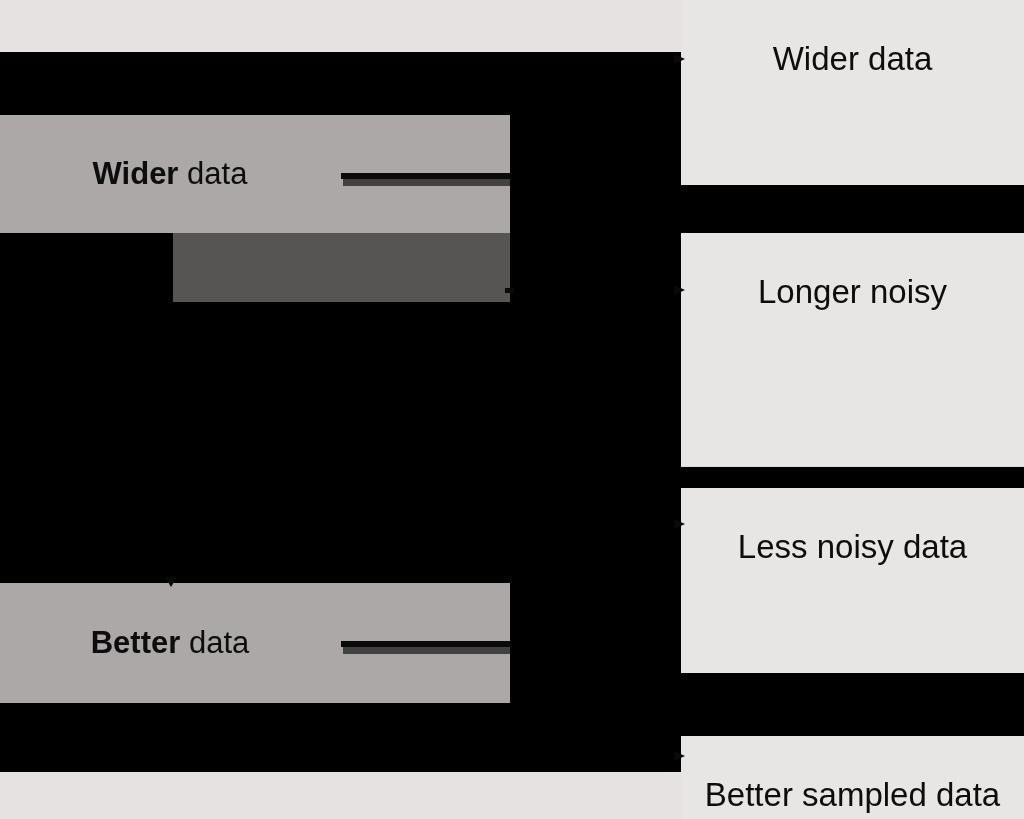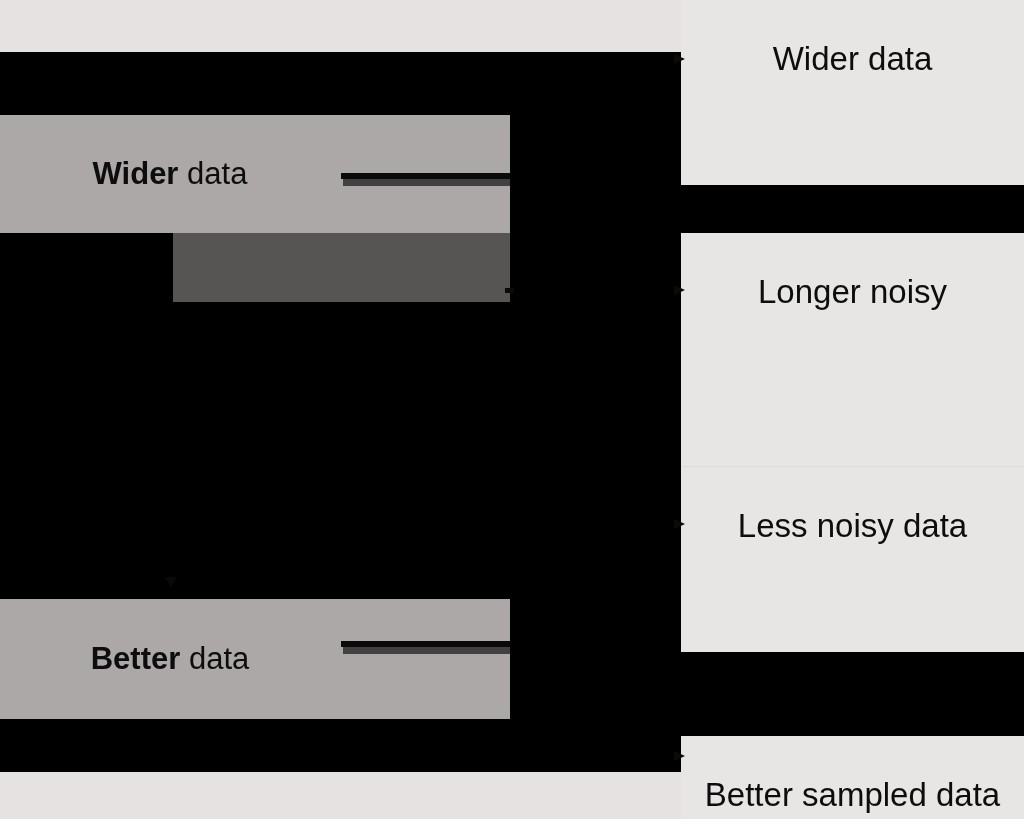--- a/index.html
+++ b/index.html
@@ -13,21 +13,21 @@
   .strip { position:absolute; left:0; width:681px; background:var(--strip, #e6e2e1); }
   .strip-top { top:0; height:52px; }
   .strip-bottom { top:772px; height:47px; }
 
   
   .left-box {
     position:absolute; left:0; width:510px;
     background:var(--left-box, #aba8a7); color:var(--text, #0d0d0d);
   }
   .left-box-more { top:115px; height:118px; }
-  .left-box-better { top:583px; height:120px;margin-top:16px; }
+  .left-box-better { top:583px; height:120px; }
   .left-label {
     position:absolute; left:0; width:340px; top:50%;
     transform:translateY(-50%);
     text-align:center; font-size:31px; white-space:nowrap;
   }
   .left-label .bold { font-weight:bold; }
 
   
   .dark-box { position:absolute; left:173px; top:233px; width:337px; height:69px; background:var(--dark-box, #575454); }
 
@@ -49,21 +49,21 @@
     border-top:10px solid var(--arrow, #0b0a0a);
   }
 
   
   .right-box {
     position:absolute; left:681px; width:343px;
     background:var(--right-box, #e8e6e5); color:var(--text, #0d0d0d);
   }
   .right-box-wider          { top:0;     height:185px; }
   .right-box-longer         { top:233px; height:233px; }
-  .right-box-less-noisy     { top:467px; height:185px; }
+  .right-box-less-noisy     { top:488px; height:185px; }
   .right-box-better-sampled { top:736px; height:119px; }
   .right-label {
     position:absolute; left:0; right:0; top:59px;
     transform:translateY(-50%);
     text-align:center; font-size:33px; white-space:nowrap;
   }
 
   
   .box-divider { position:absolute; left:681px; top:466px; width:343px; height:1px; background:var(--divider, #dddbda); }
 

